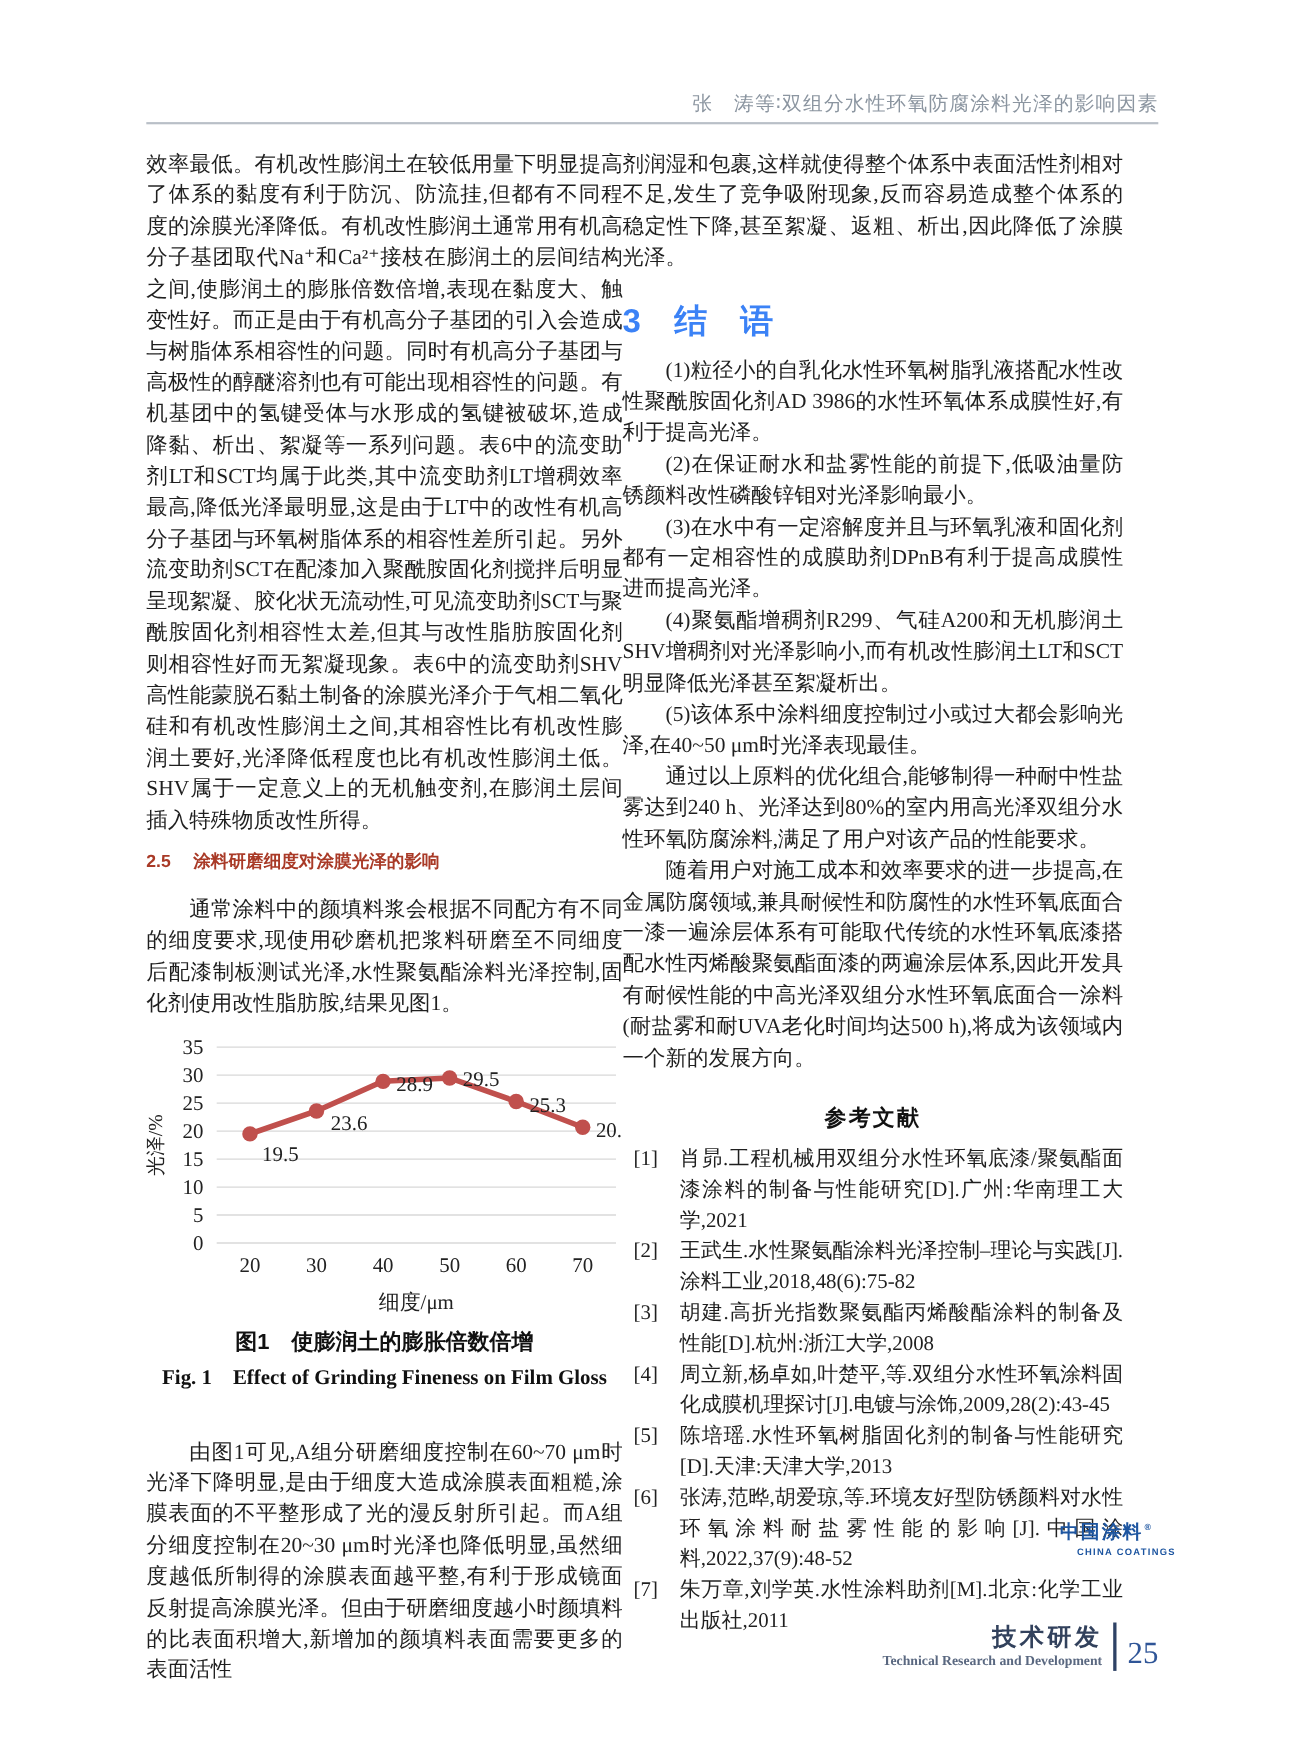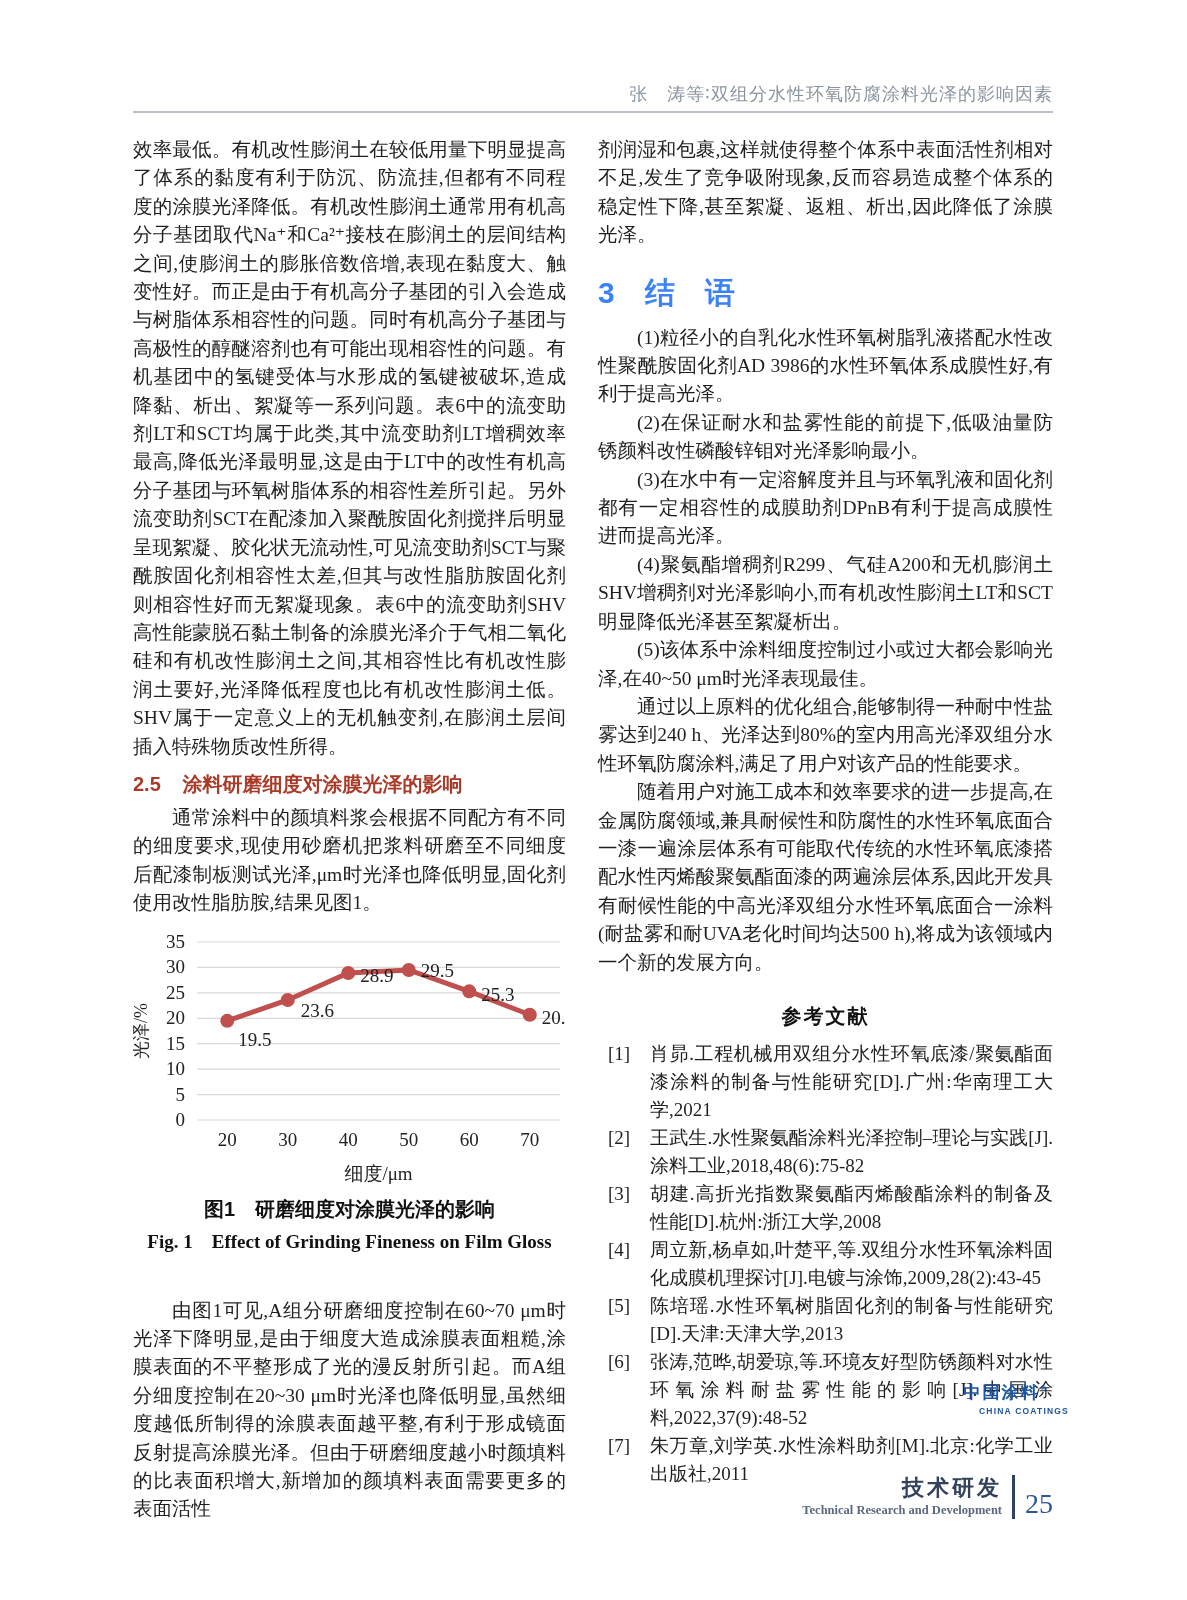--- a/index.html
+++ b/index.html
@@ -8,32 +8,32 @@
     font-family:"Liberation Serif","DejaVu Serif",serif;color:#1f1f1f;overflow:hidden;
   }
   
   .hdr{position:absolute;top:82px;left:133px;width:920px;}
   .running-title{
     text-align:right;font-size:18px;color:#8b95a0;letter-spacing:1px;
     font-family:"Liberation Sans","DejaVu Sans",sans-serif;padding-bottom:5px;
   }
   .hdr-rule{border-bottom:2px solid #b9bfc7;}
   
-  .cols{position:absolute;top:136px;left:133px;width:920px;display:flex;gap:32px;}
+  .cols{position:absolute;top:136px;left:133px;width:920px;display:flex;}
   .col-left{width:433px;}
   .col-right{width:455px;}
   p.body-text{
     margin:0;font-size:19.5px;line-height:28.4px;text-align:justify;
     text-indent:2em;color:#1f1f1f;
   }
   p.no-indent{text-indent:0;}
   
   .sec-heading{
-    margin:8px 0 5px 0;font-family:"Liberation Sans","DejaVu Sans",sans-serif;
-    font-size:20px;font-weight:bold;color:#a93a27;line-height:30px;
+    margin:8px 0 15px 0;font-family:"Liberation Sans","DejaVu Sans",sans-serif;
+    font-size:16px;font-weight:bold;color:#a93a27;line-height:30px;
   }
   .sec-heading .sec-num{margin-right:16px;}
   .chapter-heading{
     margin:26px 0 14px 0;font-family:"Liberation Sans","DejaVu Sans",sans-serif;
     font-size:30px;font-weight:bold;color:#3b82f6;line-height:34px;
   }
   .chapter-heading .ch-num{margin-right:22px;}
   
   figure.fig{margin:10px 0 0 0;padding:0;width:433px;}
   figure.fig svg{display:block;width:433px;height:258px;font-family:"Liberation Serif","DejaVu Serif",serif;}
@@ -100,21 +100,21 @@
   <main class="cols">
 
     <section class="col-left">
       <p class="body-text no-indent">效率最低。有机改性膨润土在较低用量下明显提高了体系的黏度有利于防沉、防流挂,但都有不同程度的涂膜光泽降低。有机改性膨润土通常用有机高分子基团取代Na⁺和Ca²⁺接枝在膨润土的层间结构之间,使膨润土的膨胀倍数倍增,表现在黏度大、触变性好。而正是由于有机高分子基团的引入会造成与树脂体系相容性的问题。同时有机高分子基团与高极性的醇醚溶剂也有可能出现相容性的问题。有机基团中的氢键受体与水形成的氢键被破坏,造成降黏、析出、絮凝等一系列问题。表6中的流变助剂LT和SCT均属于此类,其中流变助剂LT增稠效率最高,降低光泽最明显,这是由于LT中的改性有机高分子基团与环氧树脂体系的相容性差所引起。另外流变助剂SCT在配漆加入聚酰胺固化剂搅拌后明显呈现絮凝、胶化状无流动性,可见流变助剂SCT与聚酰胺固化剂相容性太差,但其与改性脂肪胺固化剂则相容性好而无絮凝现象。表6中的流变助剂SHV高性能蒙脱石黏土制备的涂膜光泽介于气相二氧化硅和有机改性膨润土之间,其相容性比有机改性膨润土要好,光泽降低程度也比有机改性膨润土低。SHV属于一定意义上的无机触变剂,在膨润土层间插入特殊物质改性所得。</p>
 
       <h2 class="sec-heading">
         <span class="sec-num">2.5</span>
         <span class="sec-title">涂料研磨细度对涂膜光泽的影响</span>
       </h2>
 
-      <p class="body-text">通常涂料中的颜填料浆会根据不同配方有不同的细度要求,现使用砂磨机把浆料研磨至不同细度后配漆制板测试光泽,μm时光泽也降低明显,固化剂使用改性脂肪胺,结果见图1。</p>
+      <p class="body-text">通常涂料中的颜填料浆会根据不同配方有不同的细度要求,现使用砂磨机把浆料研磨至不同细度后配漆制板测试光泽,水性聚氨酯涂料光泽控制,固化剂使用改性脂肪胺,结果见图1。</p>
 
       <figure class="fig">
         <svg role="img" viewBox="0 0 433 258">
             <line x1="64" y1="192" x2="427" y2="192" stroke="#d8d8d8" stroke-width="1.2"></line>
             <text x="52" y="198" text-anchor="end" font-size="19" fill="#222">0</text>
             <line x1="64" y1="166.57142857142858" x2="427" y2="166.57142857142858" stroke="#d8d8d8" stroke-width="1.2"></line>
             <text x="52" y="172.57142857142858" text-anchor="end" font-size="19" fill="#222">5</text>
             <line x1="64" y1="141.14285714285714" x2="427" y2="141.14285714285714" stroke="#d8d8d8" stroke-width="1.2"></line>
             <text x="52" y="147.14285714285714" text-anchor="end" font-size="19" fill="#222">10</text>
             <line x1="64" y1="115.71428571428572" x2="427" y2="115.71428571428572" stroke="#d8d8d8" stroke-width="1.2"></line>
@@ -142,21 +142,21 @@
             <text x="227.25" y="54.02285714285716" font-size="19" fill="#222">28.9</text>
             <circle cx="275.75" cy="41.97142857142856" r="7" fill="#c0504d"></circle>
             <text x="287.75" y="48.97142857142856" font-size="19" fill="#222">29.5</text>
             <circle cx="336.25" cy="63.331428571428575" r="7" fill="#c0504d"></circle>
             <text x="348.25" y="73.33142857142857" font-size="19" fill="#222">25.3</text>
             <circle cx="396.75" cy="86.72571428571429" r="7" fill="#c0504d"></circle>
             <text x="408.75" y="95.72571428571429" font-size="19" fill="#222">20.7</text>
             <text x="14" y="103" font-size="18" fill="#222" text-anchor="middle" transform="rotate(-90 14 103)">光泽/%</text>
             <text x="245.5" y="252" font-size="19" fill="#222" text-anchor="middle">细度/μm</text>
           </svg>
-        <figcaption class="cap-cn">图1　研磨细度对涂膜光泽的影响</figcaption>
+        <figcaption class="cap-cn">图1　使膨润土的膨胀倍数倍增</figcaption>
         <figcaption class="cap-en">Fig. 1　Effect of Grinding Fineness on Film Gloss</figcaption>
       </figure>
 
       <p class="body-text after-fig">由图1可见,A组分研磨细度控制在60~70 μm时光泽下降明显,是由于细度大造成涂膜表面粗糙,涂膜表面的不平整形成了光的漫反射所引起。而A组分细度控制在20~30 μm时光泽也降低明显,虽然细度越低所制得的涂膜表面越平整,有利于形成镜面反射提高涂膜光泽。但由于研磨细度越小时颜填料的比表面积增大,新增加的颜填料表面需要更多的表面活性</p>
     </section>
 
     <section class="col-right">
       <p class="body-text no-indent">剂润湿和包裹,这样就使得整个体系中表面活性剂相对不足,发生了竞争吸附现象,反而容易造成整个体系的稳定性下降,甚至絮凝、返粗、析出,因此降低了涂膜光泽。</p>
 
       <h1 class="chapter-heading">

